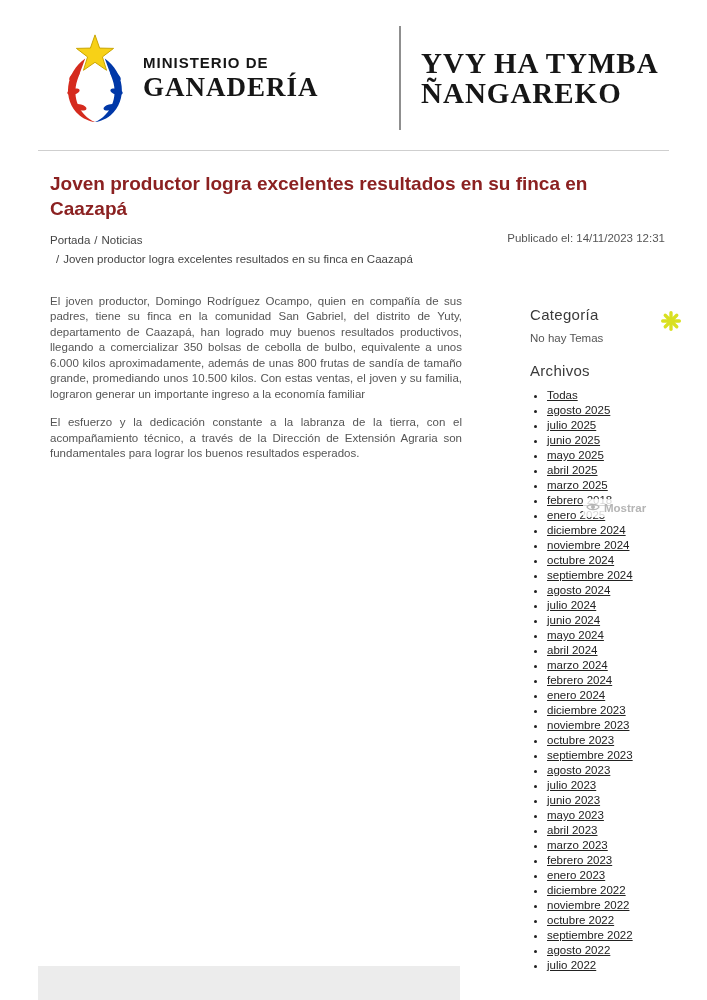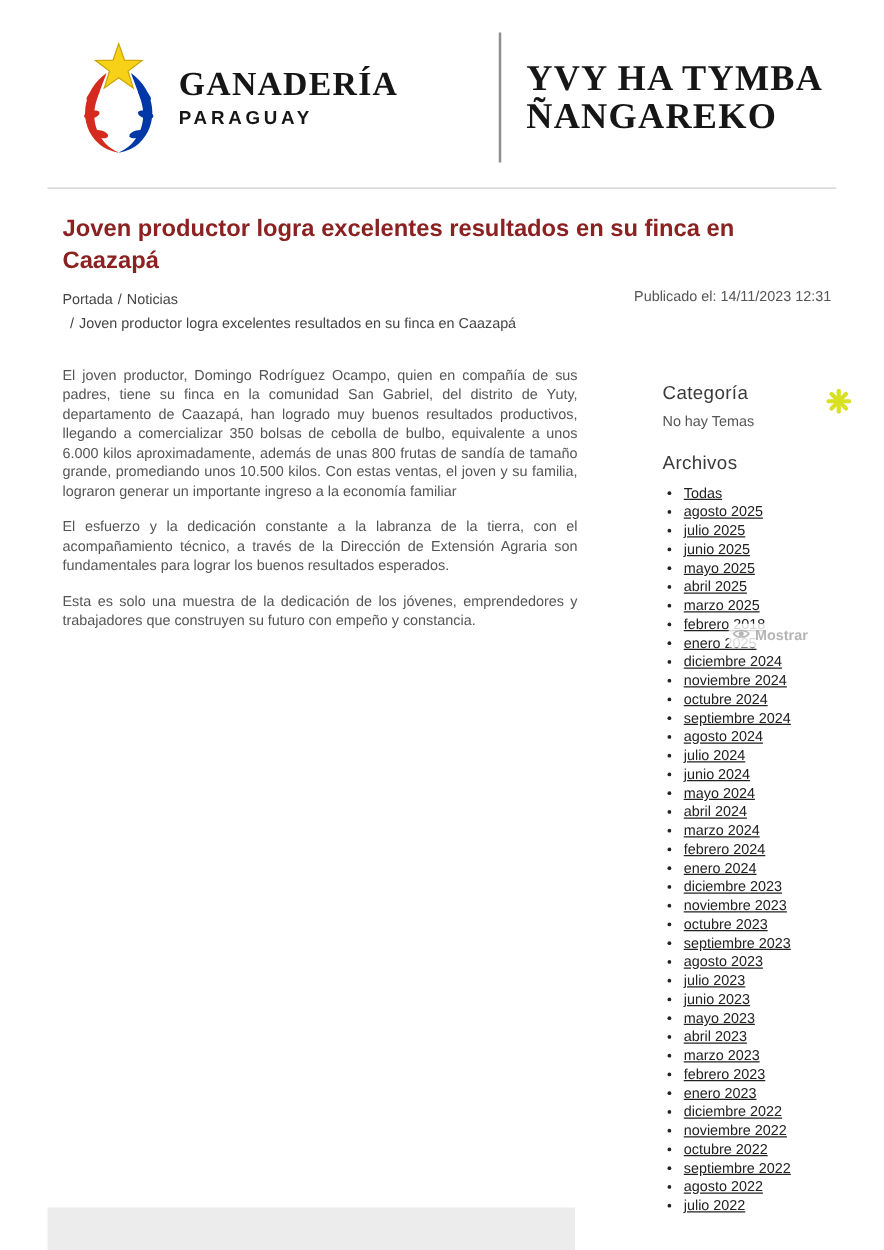--- a/index.html
+++ b/index.html
@@ -68,22 +68,22 @@
           <ellipse cx="18" cy="64" rx="6.5" ry="3" fill="#d52b1e" transform="rotate(-15 18 64)"></ellipse>
           <ellipse cx="25" cy="80" rx="6.5" ry="3" fill="#d52b1e" transform="rotate(15 25 80)"></ellipse>
           <ellipse cx="61" cy="48" rx="6.5" ry="3" fill="#0038a8" transform="rotate(40 61 48)"></ellipse>
           <ellipse cx="62" cy="64" rx="6.5" ry="3" fill="#0038a8" transform="rotate(15 62 64)"></ellipse>
           <ellipse cx="55" cy="80" rx="6.5" ry="3" fill="#0038a8" transform="rotate(-15 55 80)"></ellipse>
           <polygon points="40,6 44.7,19.5 59,19.8 47.6,28.5 51.8,42.2 40,34 28.2,42.2 32.4,28.5 21,19.8 35.3,19.5" fill="#f7d117" stroke="#c9a400" stroke-width="1"></polygon>
         </svg>
       </span>
     </div>
     <div class="logo-left">
+      <div class="l1">MINISTERIO DE</div>
       <div class="l3">GANADERÍA</div>
-      <div class="l4">PARAGUAY</div>
     </div>
     <div class="header-divider"></div>
     <div class="logo-right">
       <div class="r2">YVY HA TYMBA</div>
       <div class="r3">ÑANGAREKO</div>
     </div>
   </header>
 
   <hr class="rule">
 
@@ -94,21 +94,20 @@
         <a>Portada</a><span class="sep">/</span><a>Noticias</a><span class="crumb-wrap"><span class="sep">/</span><a>Joven productor logra excelentes resultados en su finca en Caazapá</a></span>
       </nav>
       <div class="published">Publicado el: 14/11/2023 12:31</div>
     </div>
   </section>
 
   <section class="main-cols">
     <div class="article-col">
         <p>El joven productor, Domingo Rodríguez Ocampo, quien en compañía de sus padres, tiene su finca en la comunidad San Gabriel, del distrito de Yuty, departamento de Caazapá, han logrado muy buenos resultados productivos, llegando a comercializar 350 bolsas de cebolla de bulbo, equivalente a unos 6.000 kilos aproximadamente, además de unas 800 frutas de sandía de tamaño grande, promediando unos 10.500 kilos. Con estas ventas, el joven y su familia, lograron generar un importante ingreso a la economía familiar</p>
         <p>El esfuerzo y la dedicación constante a la labranza de la tierra, con el acompañamiento técnico, a través de la Dirección de Extensión Agraria son fundamentales para lograr los buenos resultados esperados.</p>
-        <p>Esta es solo una muestra de la dedicación de los jóvenes, emprendedores y trabajadores que construyen su futuro con empeño y constancia.</p>
       </div>
 
     <aside class="sidebar">
       <h3 class="side-heading">Categoría</h3>
       <div class="no-topics">No hay Temas</div>
       <h3 class="side-heading archives-title">Archivos</h3>
       <ul class="archives">
           <li><a>Todas</a></li>
           <li><a>agosto 2025</a></li>
           <li><a>julio 2025</a></li>

